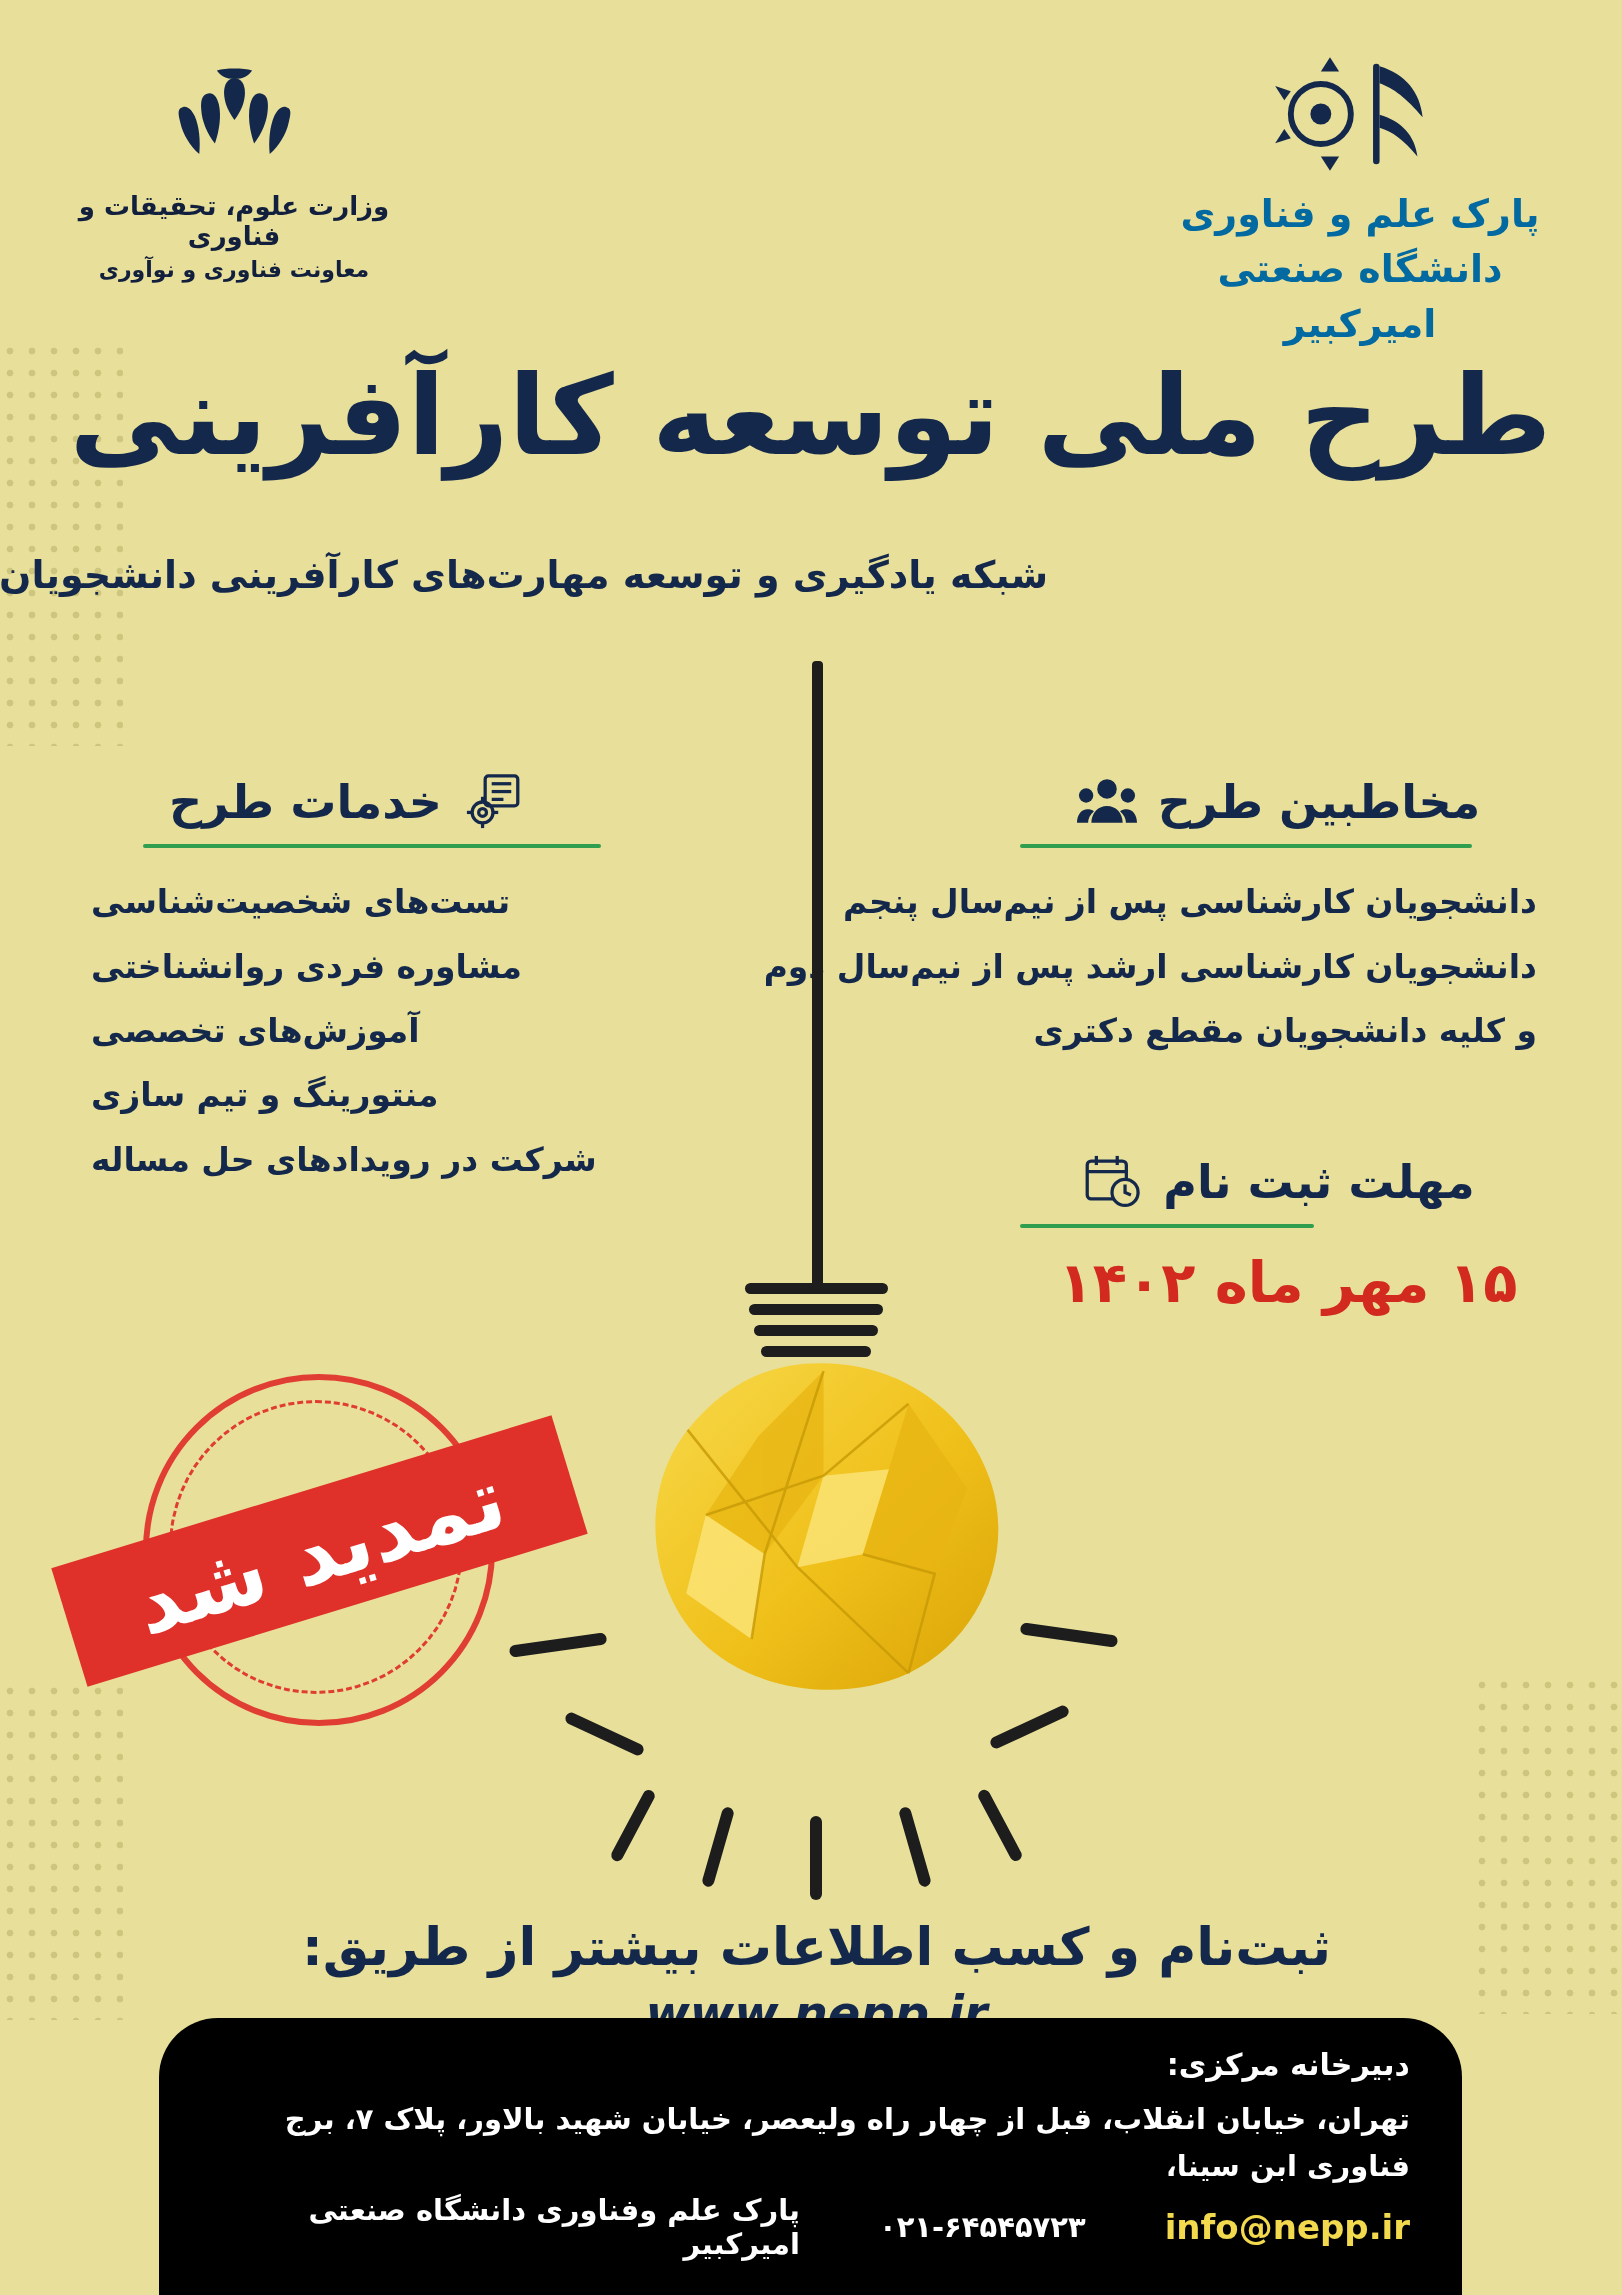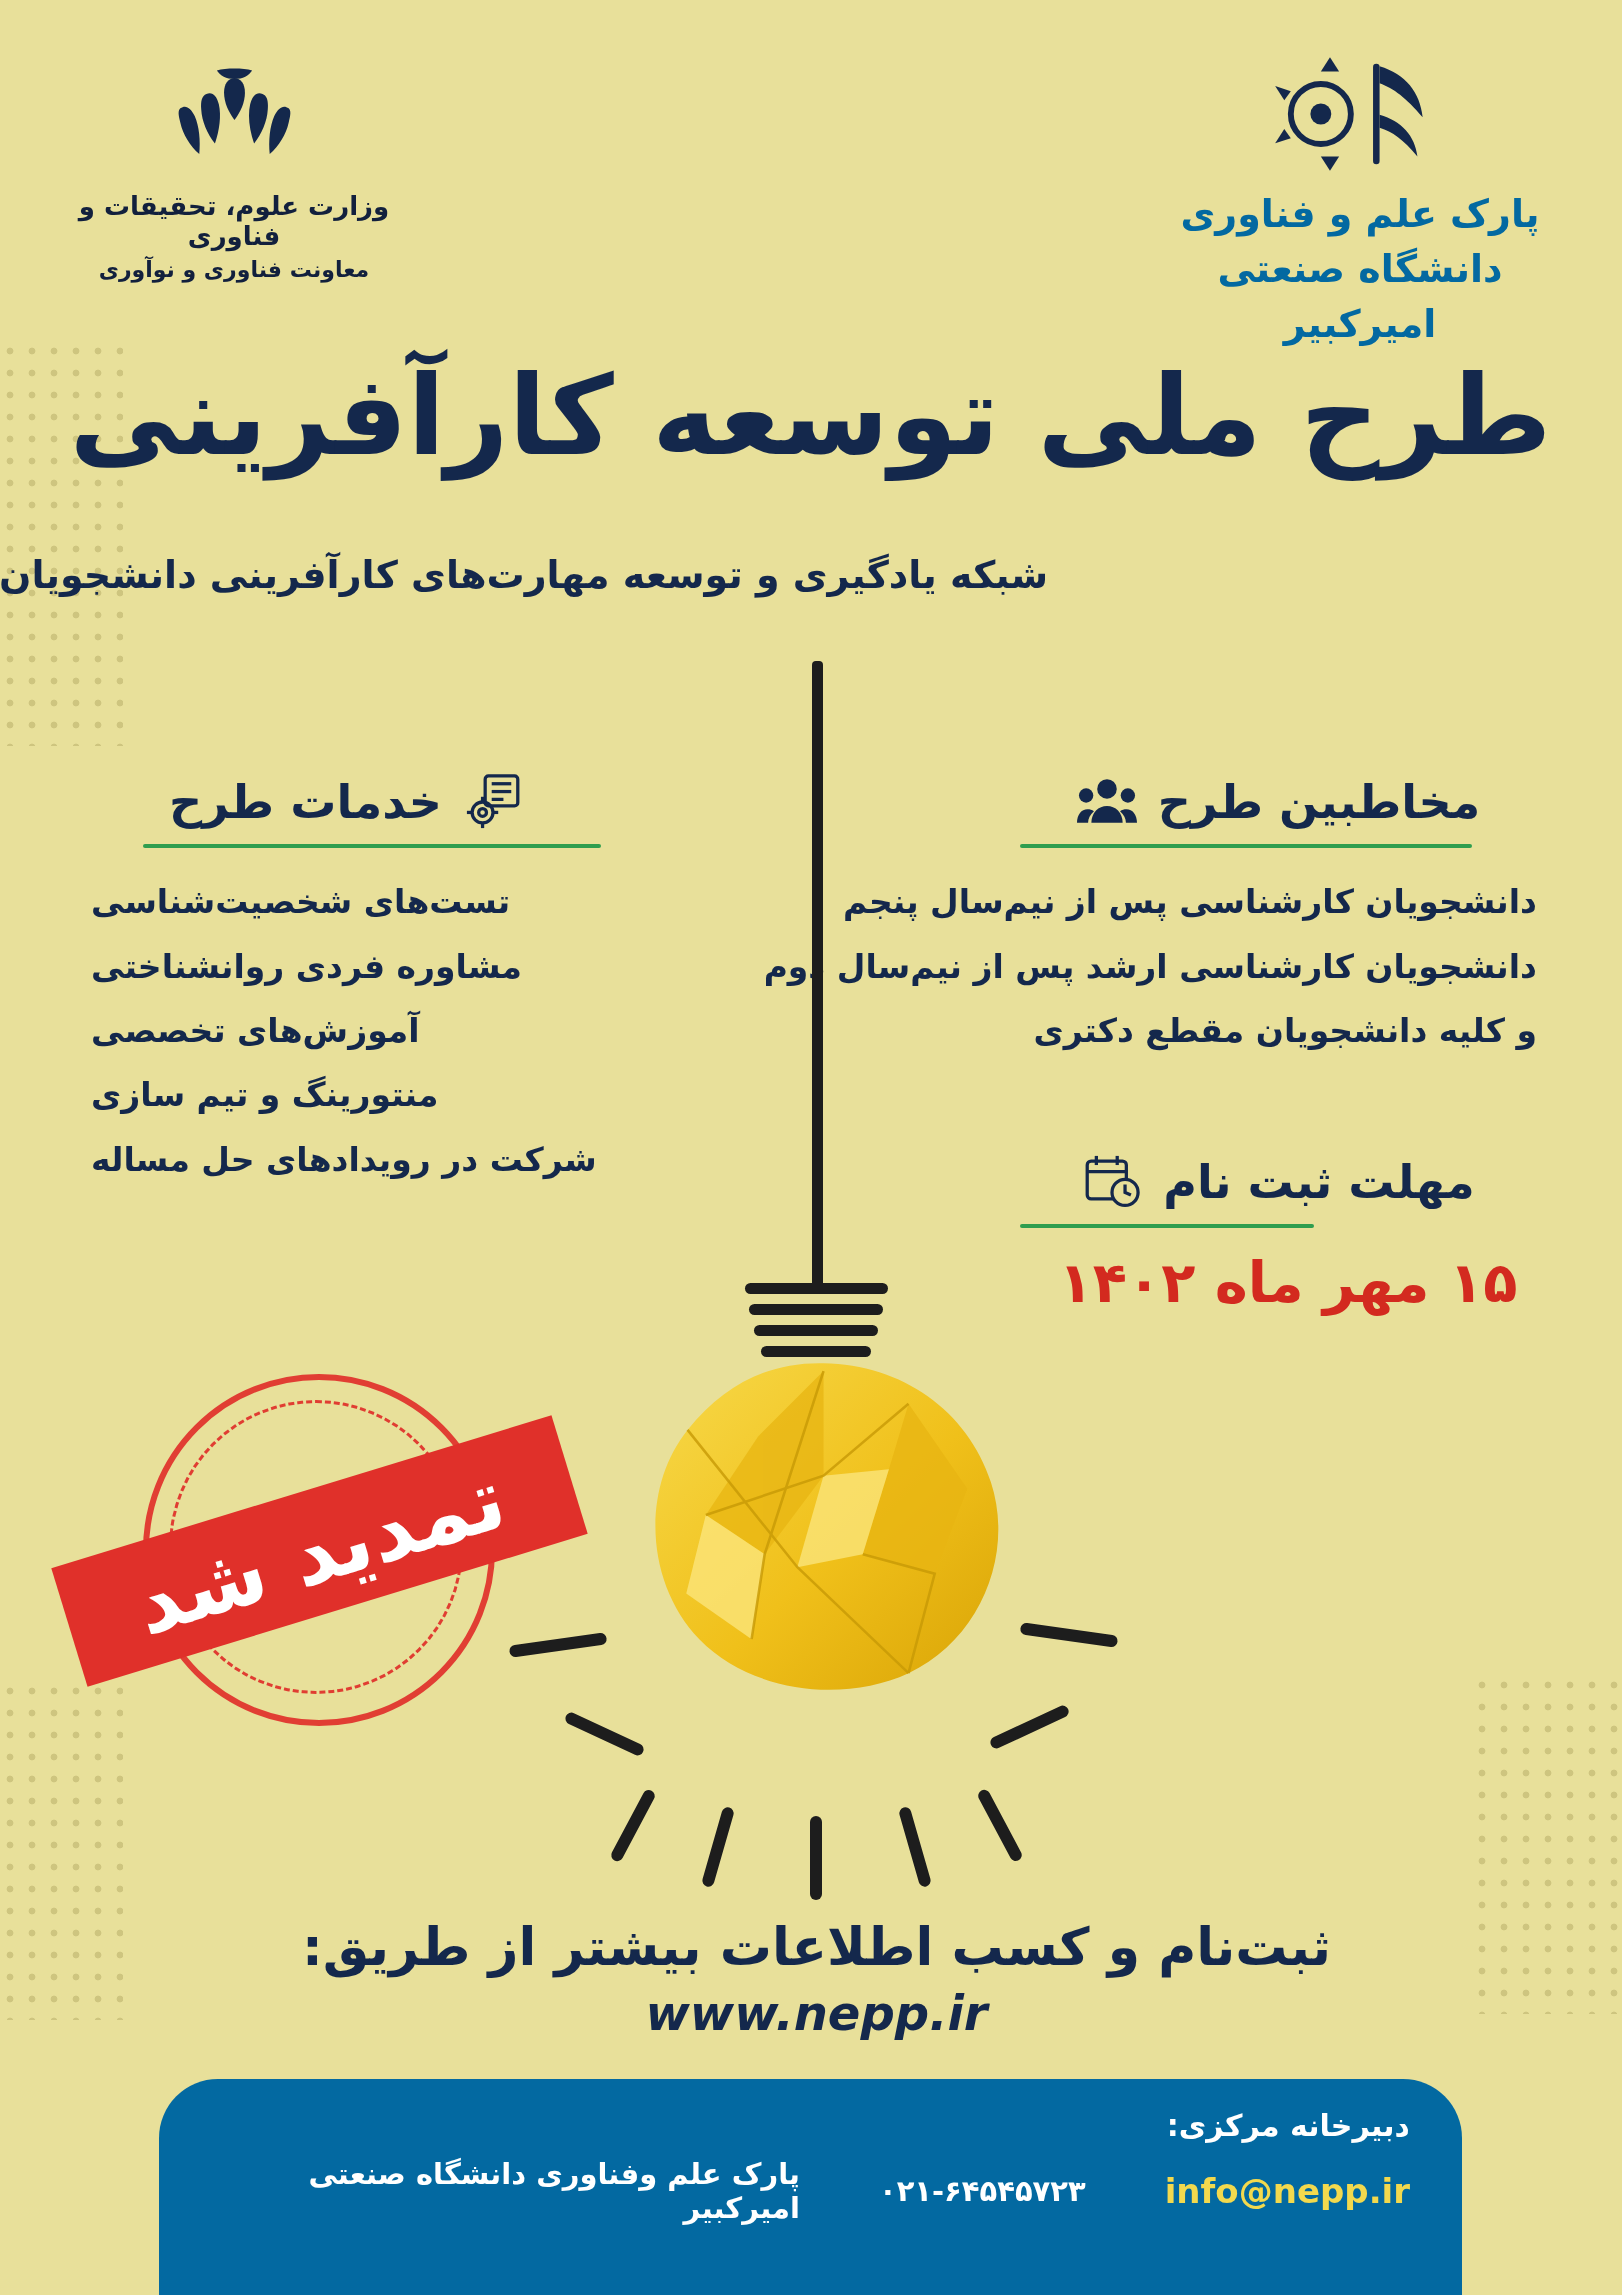--- a/index.html
+++ b/index.html
@@ -269,22 +269,22 @@
     margin-top: 7.9px;
     direction: ltr;
   }
 
   
   .footer {
     position: absolute;
     left: 160px;
     right: 160px;
     bottom: 0;
-    height: 216px;
-    background: #0369a1;
+    height: 277px;
+    background: #000000;
     border-top-left-radius: 59px;
     border-top-right-radius: 59px;
     color: #ffffff;
     padding: 29px 52px 0 52px;
     box-sizing: border-box;
   }
   .footer .f-title {
     font-size: 30px;
     font-weight: 700;
     text-align: right;
@@ -498,20 +498,21 @@
     </div>
   </div>
 
   <div class="cta">
     <div class="line1">ثبت‌نام و کسب اطلاعات بیشتر از طریق:</div>
     <div class="line2">www.nepp.ir</div>
   </div>
 
   <div class="footer">
     <div class="f-title">دبیرخانه مرکزی:</div>
+    <div class="f-addr">تهران، خیابان انقلاب، قبل از چهار راه ولیعصر، خیابان شهید بالاور، پلاک ۷، برج فناوری ابن سینا،</div>
     <div class="f-bottom">
       <div class="f-addr2">پارک علم وفناوری دانشگاه صنعتی امیرکبیر</div>
       <div class="f-phone">۰۲۱-۶۴۵۴۵۷۲۳</div>
       <div class="f-email">info@nepp.ir</div>
     </div>
   </div>
 
 </div>
 
 

